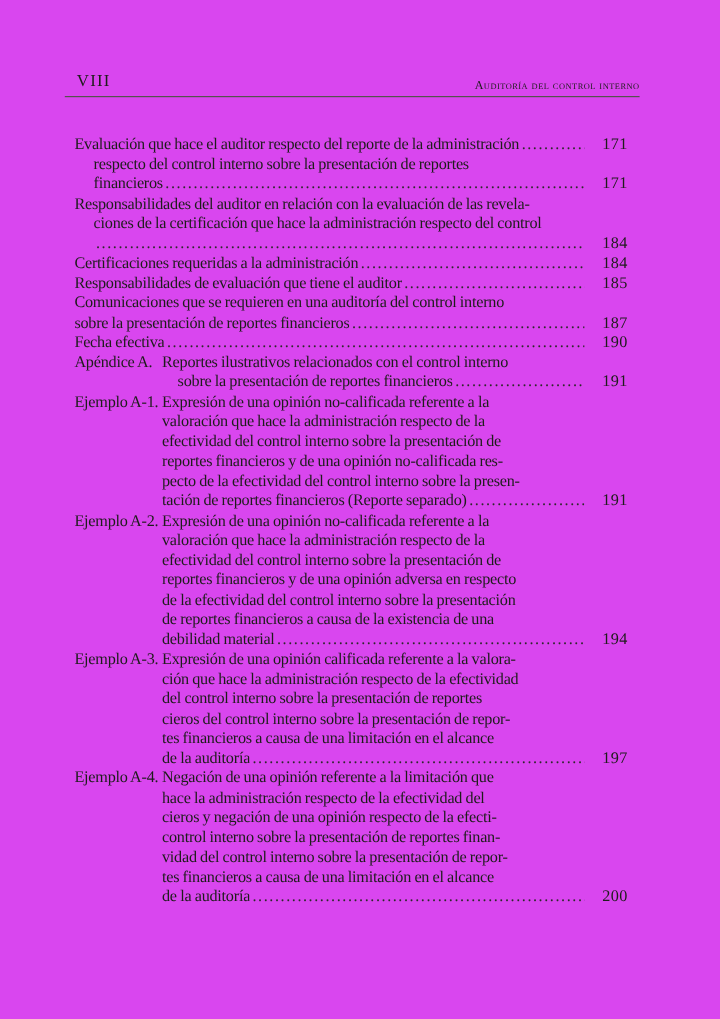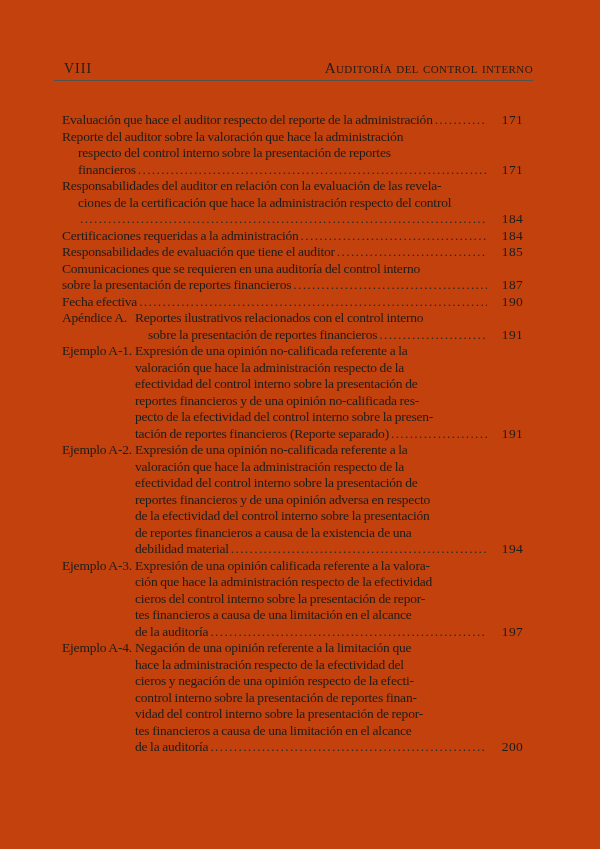--- a/index.html
+++ b/index.html
@@ -6,42 +6,42 @@
   body {
     width: 600px; height: 849px;
     background: #fbfaf7;
     font-family: "Liberation Serif", "DejaVu Serif", serif;
     color: #1e1d1b;
     overflow: hidden;
   }
   .page {
     position: relative;
     width: 600px; height: 849px;
-    background: #c2410c;
+    background: #d946ef;
   }
   
   .running-header {
     position: absolute;
     left: 54px; top: 58px;
     width: 479px; height: 23px;
     display: flex;
     justify-content: space-between;
     align-items: flex-end;
     border-bottom: 1px solid #55524e;
     padding-bottom: 3px;
     box-sizing: border-box;
   }
   .folio {
     padding-left: 10px;
     font-size: 14px;
     letter-spacing: 1px;
   }
   .running-title {
     font-variant: small-caps;
-    font-size: 15px;
+    font-size: 10px;
     letter-spacing: 0.4px;
   }
   
   .toc {
     position: absolute;
     left: 62px; top: 112px;
     width: 461px;
     font-size: 13.5px;
     line-height: 16.5px;
     letter-spacing: -0.2px;
@@ -87,21 +87,20 @@
   </div>
   <div class="toc">
       <div class="entry plain">
         <div class="leader-row">
           <span class="line-text">Evaluación que hace el auditor respecto del reporte de la administración</span>
           <span class="leader"></span>
           <span class="pg">171</span>
         </div>
       </div>
       <div class="entry plain">
-        <div class="line">Reporte del auditor sobre la valoración que hace la administración</div>
         <div class="line cont">respecto del control interno sobre la presentación de reportes</div>
         <div class="leader-row cont">
           <span class="line-text">financieros</span>
           <span class="leader"></span>
           <span class="pg">171</span>
         </div>
       </div>
       <div class="entry plain">
         <div class="line">Responsabilidades del auditor en relación con la evaluación de las revela-</div>
         <div class="line cont">ciones de la certificación que hace la administración respecto del control</div>
@@ -179,20 +178,21 @@
             <span class="leader"></span>
             <span class="pg">194</span>
           </div>
         </div>
       </div>
       <div class="entry labeled example">
         <span class="entry-label">Ejemplo A-3.</span>
         <div class="entry-body">
           <div class="line">Expresión de una opinión calificada referente a la valora-</div>
           <div class="line cont">ción que hace la administración respecto de la efectividad</div>
+          <div class="line cont">del control interno sobre la presentación de reportes</div>
           <div class="line cont">cieros del control interno sobre la presentación de repor-</div>
           <div class="line cont">tes financieros a causa de una limitación en el alcance</div>
           <div class="leader-row cont">
             <span class="line-text">de la auditoría</span>
             <span class="leader"></span>
             <span class="pg">197</span>
           </div>
         </div>
       </div>
       <div class="entry labeled example">

